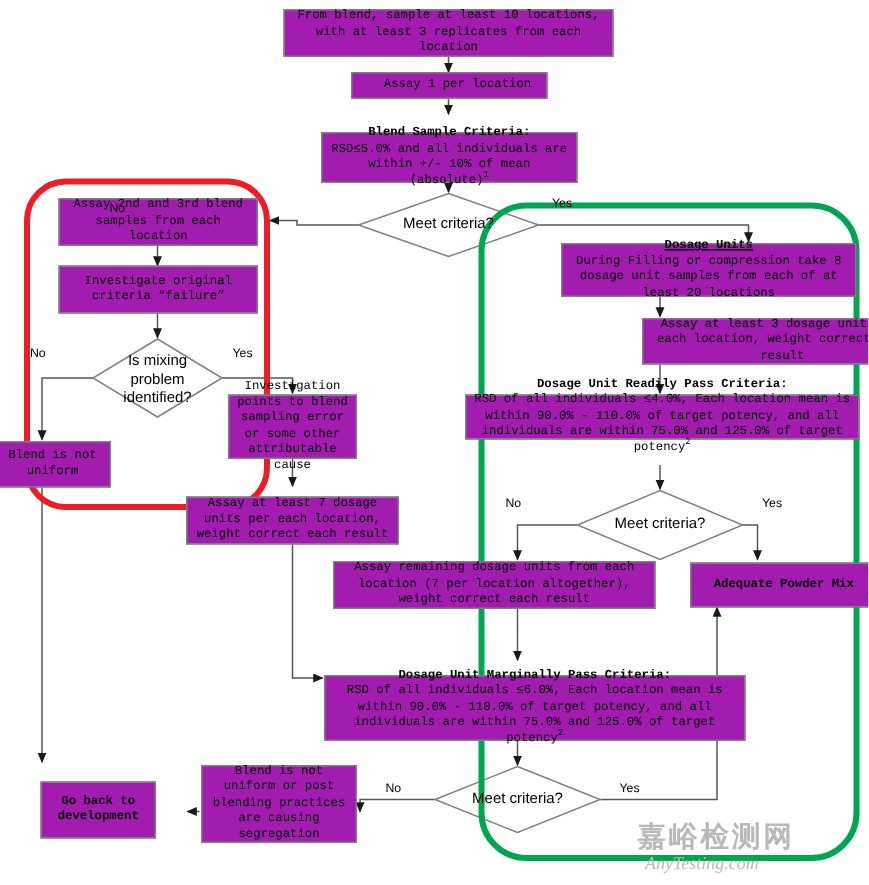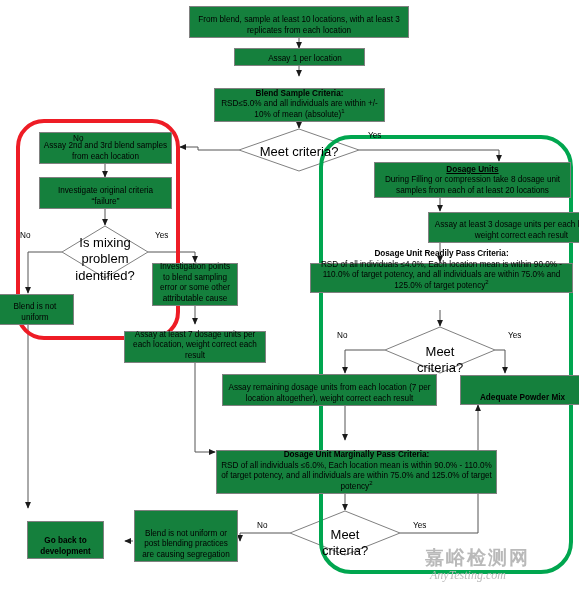--- a/index.html
+++ b/index.html
@@ -19,30 +19,31 @@
     position: absolute;
     left: 0;
     top: 0;
     width: 579px;
     height: 590px;
   }
   .node {
     position: absolute;
     box-sizing: border-box;
     border: 1px solid #808080;
-    background: #15803d;
+    background: #a21caf;
     display: flex;
-    align-items: flex-end;
+    align-items: center;
     justify-content: center;
     text-align: center;
     font-size: 8.2px;
     line-height: 1.28;
     color: #000000;
     padding: 1px 3px;
     z-index: 3;
+    font-family: Liberation Mono, monospace;
   }
   .node .inner { width: 100%; }
   .node .hdr {
     font-weight: bold;
     text-decoration: underline;
     display: block;
   }
   .node .hdr-nu {
     font-weight: bold;
     display: block;
@@ -53,21 +54,21 @@
   .diamond-label {
     position: absolute;
     font-size: 8.2px;
     color: #000000;
     z-index: 4;
     white-space: nowrap;
   }
   .diamond-text {
     position: absolute;
     z-index: 4;
-    font-size: 13px;
+    font-size: 10px;
     text-align: center;
     color: #000000;
     line-height: 1.25;
     pointer-events: none;
   }
   sup {
     font-size: 6px;
     vertical-align: super;
     line-height: 0;
   }

